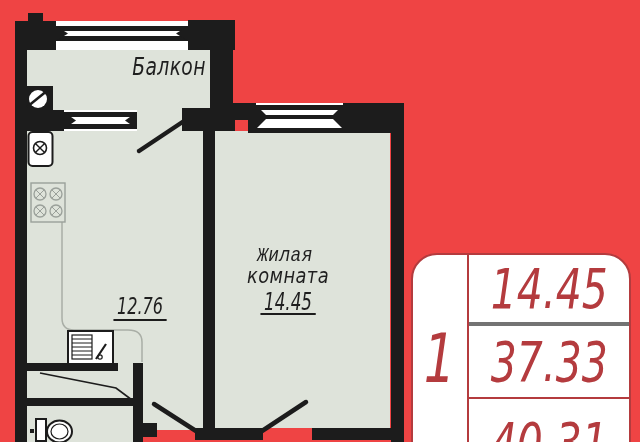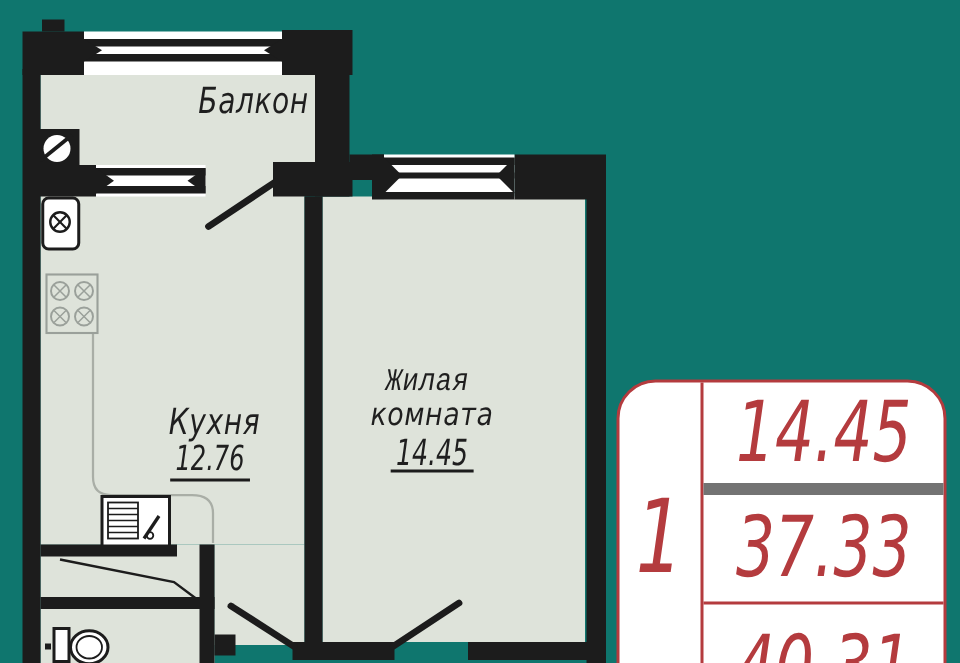--- a/index.html
+++ b/index.html
@@ -1,17 +1,17 @@
 <!DOCTYPE html>
 <html><head>
 <meta charset="utf-8">
 <style>
   html,body{margin:0;padding:0;background:#fff;}
   .canvas{
-    position:relative;width:640px;height:442px;background:#0f766e;
+    position:relative;width:640px;height:442px;background:#ef4444;
     overflow:hidden;font-family:"DejaVu Sans",sans-serif;
   }
   .plan-svg{position:absolute;left:0;top:0;}
   
   .lbl,.area{
     position:absolute;white-space:nowrap;color:#1f1f1f;
     font-style:italic;transform:translateX(-50%);text-align:center;
   }
   .lbl .squeeze{
     display:inline-block;transform:scaleX(0.78);transform-origin:center;
@@ -36,21 +36,21 @@
   .col-left .big{
     display:inline-block;margin-top:72px;font-size:68px;line-height:64px;
     font-style:italic;color:#b43b3e;transform:scaleX(0.73);
     transform-origin:center;font-weight:400;
   }
   .col-right{flex:1;display:flex;flex-direction:column;}
   .trow{
     display:flex;align-items:center;justify-content:center;overflow:visible;
   }
   .trow.r1{height:67px;}
-  .trow.r2{height:71px;border-top:8px solid #737373;}
+  .trow.r2{height:71px;border-top:4px solid #737373;}
   .trow.r3{flex:1;border-top:2px solid #b43b3e;}
   .trow .num{
     font-size:56px;line-height:56px;font-style:italic;color:#b43b3e;
     transform:scaleX(0.73);transform-origin:center;font-weight:400;
   }
 </style>
 </head>
 <body>
 
 <div class="canvas">
@@ -157,23 +157,20 @@
       <rect x="36" y="419" width="10" height="22" fill="#ffffff" stroke="#1c1c1c" stroke-width="2"></rect>
       <ellipse cx="59.5" cy="431.5" rx="12.5" ry="11" fill="#ffffff" stroke="#1c1c1c" stroke-width="2"></ellipse>
       <ellipse cx="59.5" cy="431.5" rx="8.5" ry="7.5" fill="none" stroke="#1c1c1c" stroke-width="1.2"></ellipse>
     </g>
   </svg>
 
   <div class="lbl" style="left:169px;top:55px;">
     <span class="squeeze">Балкон</span>
   </div>
 
-  <div class="lbl" style="left:143px;top:269px;">
-    <span class="squeeze">Кухня</span>
-  </div>
   <div class="area" style="left:140px;top:294px;">
     <span class="squeeze">12.76</span>
   </div>
 
   <div class="lbl small" style="left:285px;top:246px;font-family:Liberation Mono, monospace;">
     <span class="squeeze">Жилая</span>
   </div>
   <div class="lbl small" style="left:288px;top:266px;text-align:right;">
     <span class="squeeze">комната</span>
   </div>

